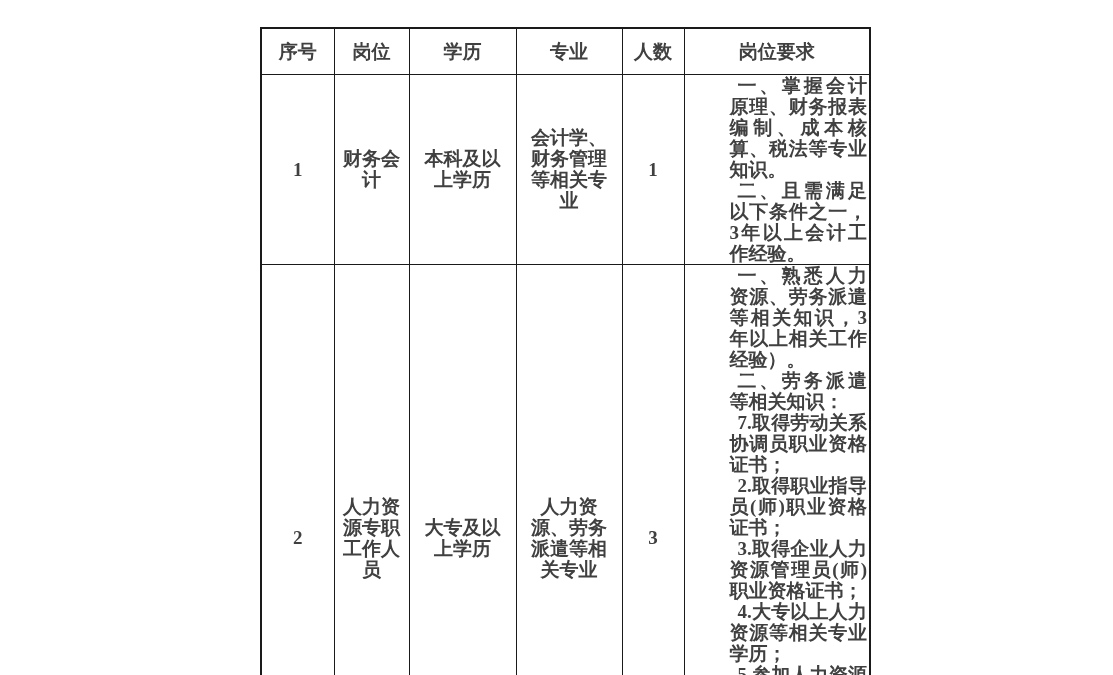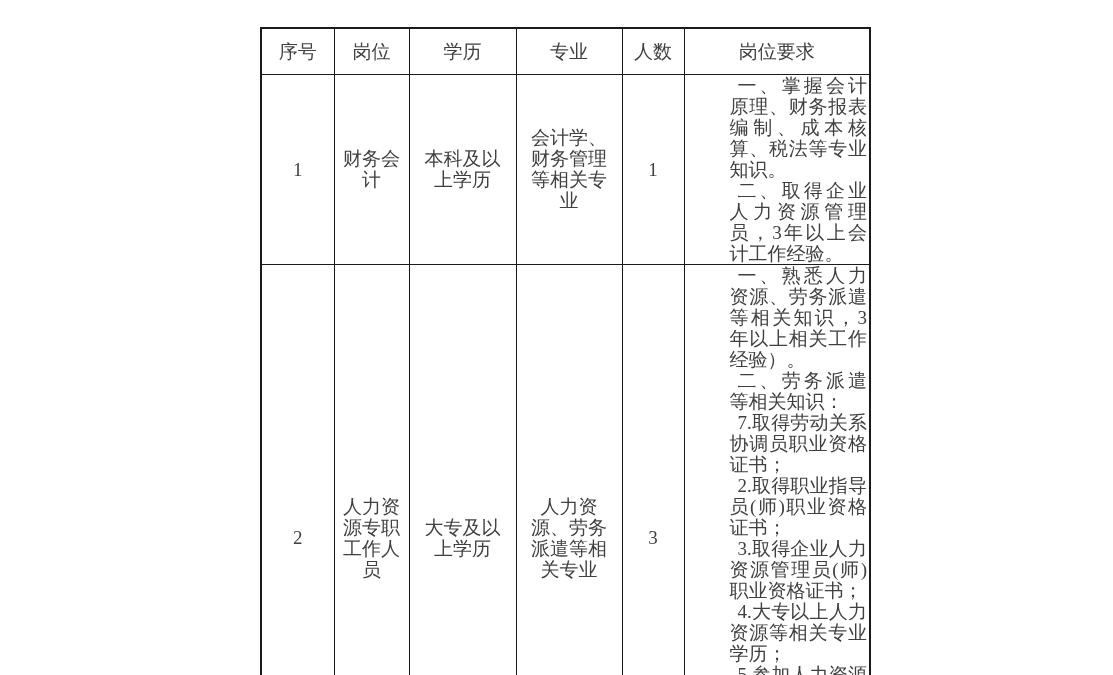--- a/index.html
+++ b/index.html
@@ -26,21 +26,21 @@
     border: 2px solid #1a1a1a;
     color: #404040;
     font-size: 19px;
     line-height: 21px;
   }
   table.job-table th,
   table.job-table td {
     border: 1px solid #1a1a1a;
     text-align: center;
     vertical-align: middle;
-    font-weight: normal;
+    font-weight: bold;
     overflow: hidden;
   }
   tr.header-row   { height: 46px; }
   tr.row-1        { height: 150px; }
   tr.row-2        { height: 440px; }
   td.cell-position  { padding: 4px 8px; }
   td.cell-education { padding: 16px 12px; }
   td.cell-major     { padding: 0 12px; }
   td.cell-requirements {
     text-align: justify;
@@ -80,21 +80,21 @@
     </thead>
     <tbody>
       <tr class="row-1">
         <td class="cell-no">1</td>
         <td class="cell-position">财务会计</td>
         <td class="cell-education">本科及以上学历</td>
         <td class="cell-major">会计学、财务管理等相关专业</td>
         <td class="cell-count">1</td>
         <td class="cell-requirements">
             <p>一、掌握会计原理、财务报表编制、成本核算、税法等专业知识。</p>
-            <p>二、取得企业人力资源管理员，3年以上会计工作经验。</p>
+            <p>二、且需满足以下条件之一，3年以上会计工作经验。</p>
           </td>
       </tr>
       <tr class="row-2">
         <td class="cell-no">2</td>
         <td class="cell-position">人力资源专职工作人员</td>
         <td class="cell-education">大专及以上学历</td>
         <td class="cell-major">人力资源、劳务派遣等相关专业</td>
         <td class="cell-count">3</td>
         <td class="cell-requirements">
             <p>一、熟悉人力资源、劳务派遣等相关知识，3年以上相关工作经验）。</p>

